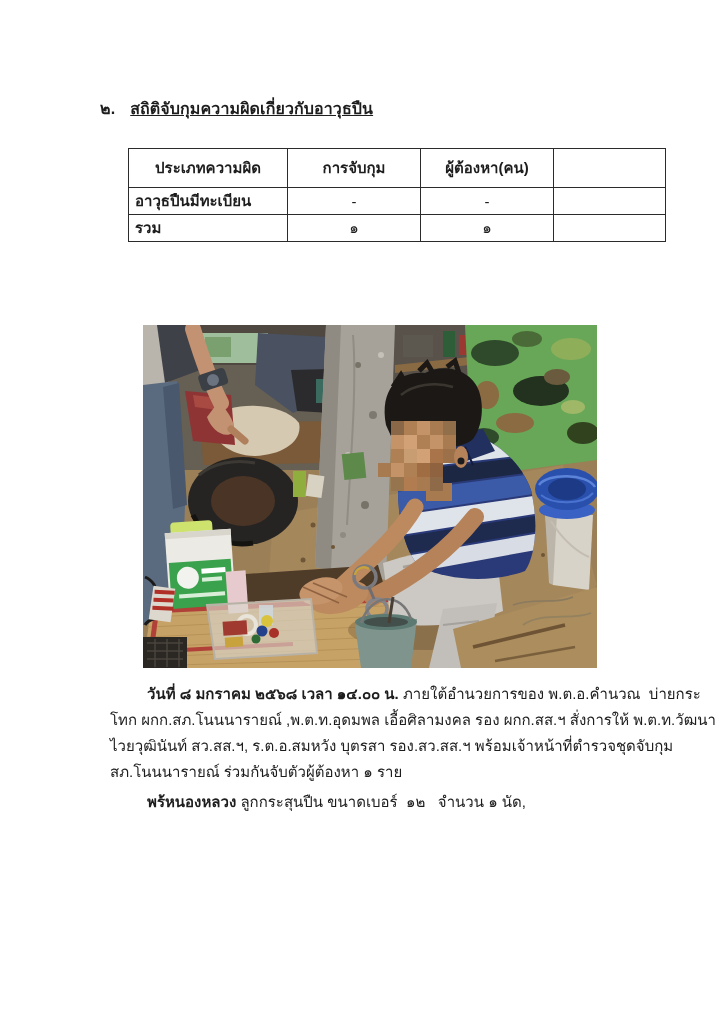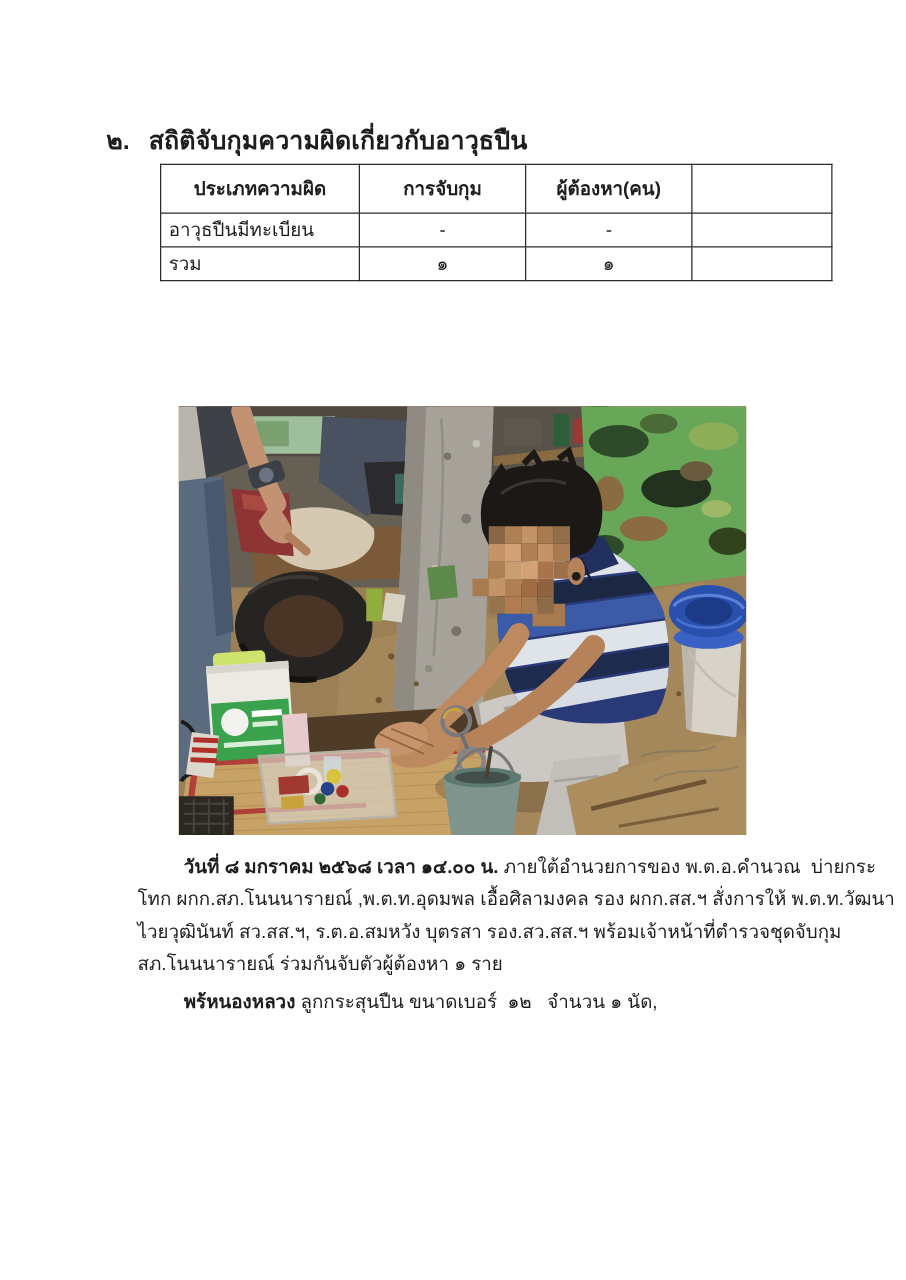--- a/index.html
+++ b/index.html
@@ -4,37 +4,37 @@
 <style>
   html,body{margin:0;padding:0;}
   body{
     width:725px;height:1024px;background:#ffffff;position:relative;
     font-family:"Liberation Sans","DejaVu Sans",sans-serif;
     color:#1d1d1d;
   }
   .page{position:absolute;inset:0;background:#ffffff;overflow:hidden;}
 
   .heading{
-    position:absolute;left:85px;top:96px;
-    font-size:20px;font-weight:bold;letter-spacing:.1px;
+    position:absolute;left:100px;top:96px;
+    font-size:16px;font-weight:bold;letter-spacing:.1px;text-decoration:underline;
   }
   .heading .num{display:inline-block;margin-right:15px;}
 
   table.stats{
-    position:absolute;left:128px;top:131px;
+    position:absolute;left:128px;top:148px;
     border-collapse:collapse;table-layout:fixed;width:487px;
     font-size:15px;
   }
   table.stats td,table.stats th{
     border:1px solid #2b2b2b;
     padding:0 6px;vertical-align:middle;overflow:hidden;
   }
   table.stats th{font-weight:bold;text-align:center;height:38px;}
   table.stats td{height:26px;}
-  .col-label{width:146px;text-align:left;}
+  .col-label{width:146px;text-align:left;font-weight:bold;}
   .col-val{width:120px;text-align:center;}
   .col-extra{width:99px;}
 
   .photo{
     position:absolute;left:143px;top:325px;width:454px;height:343px;
     overflow:hidden;background:#9b7f56;
   }
   .photo svg{display:block;width:454px;height:343px;}
 
   .bodytext{

